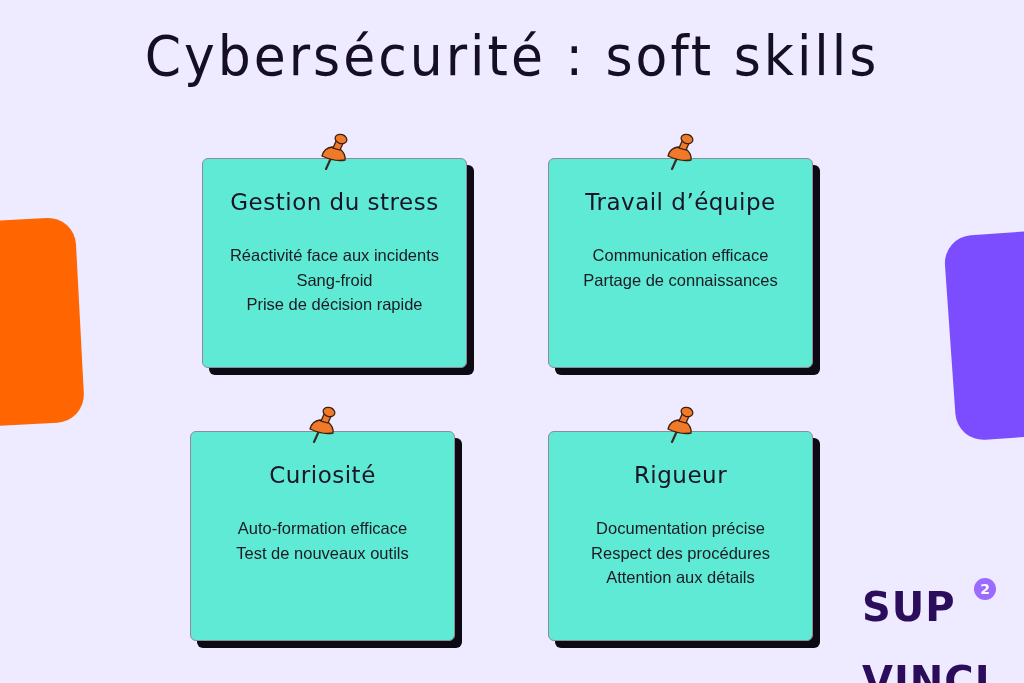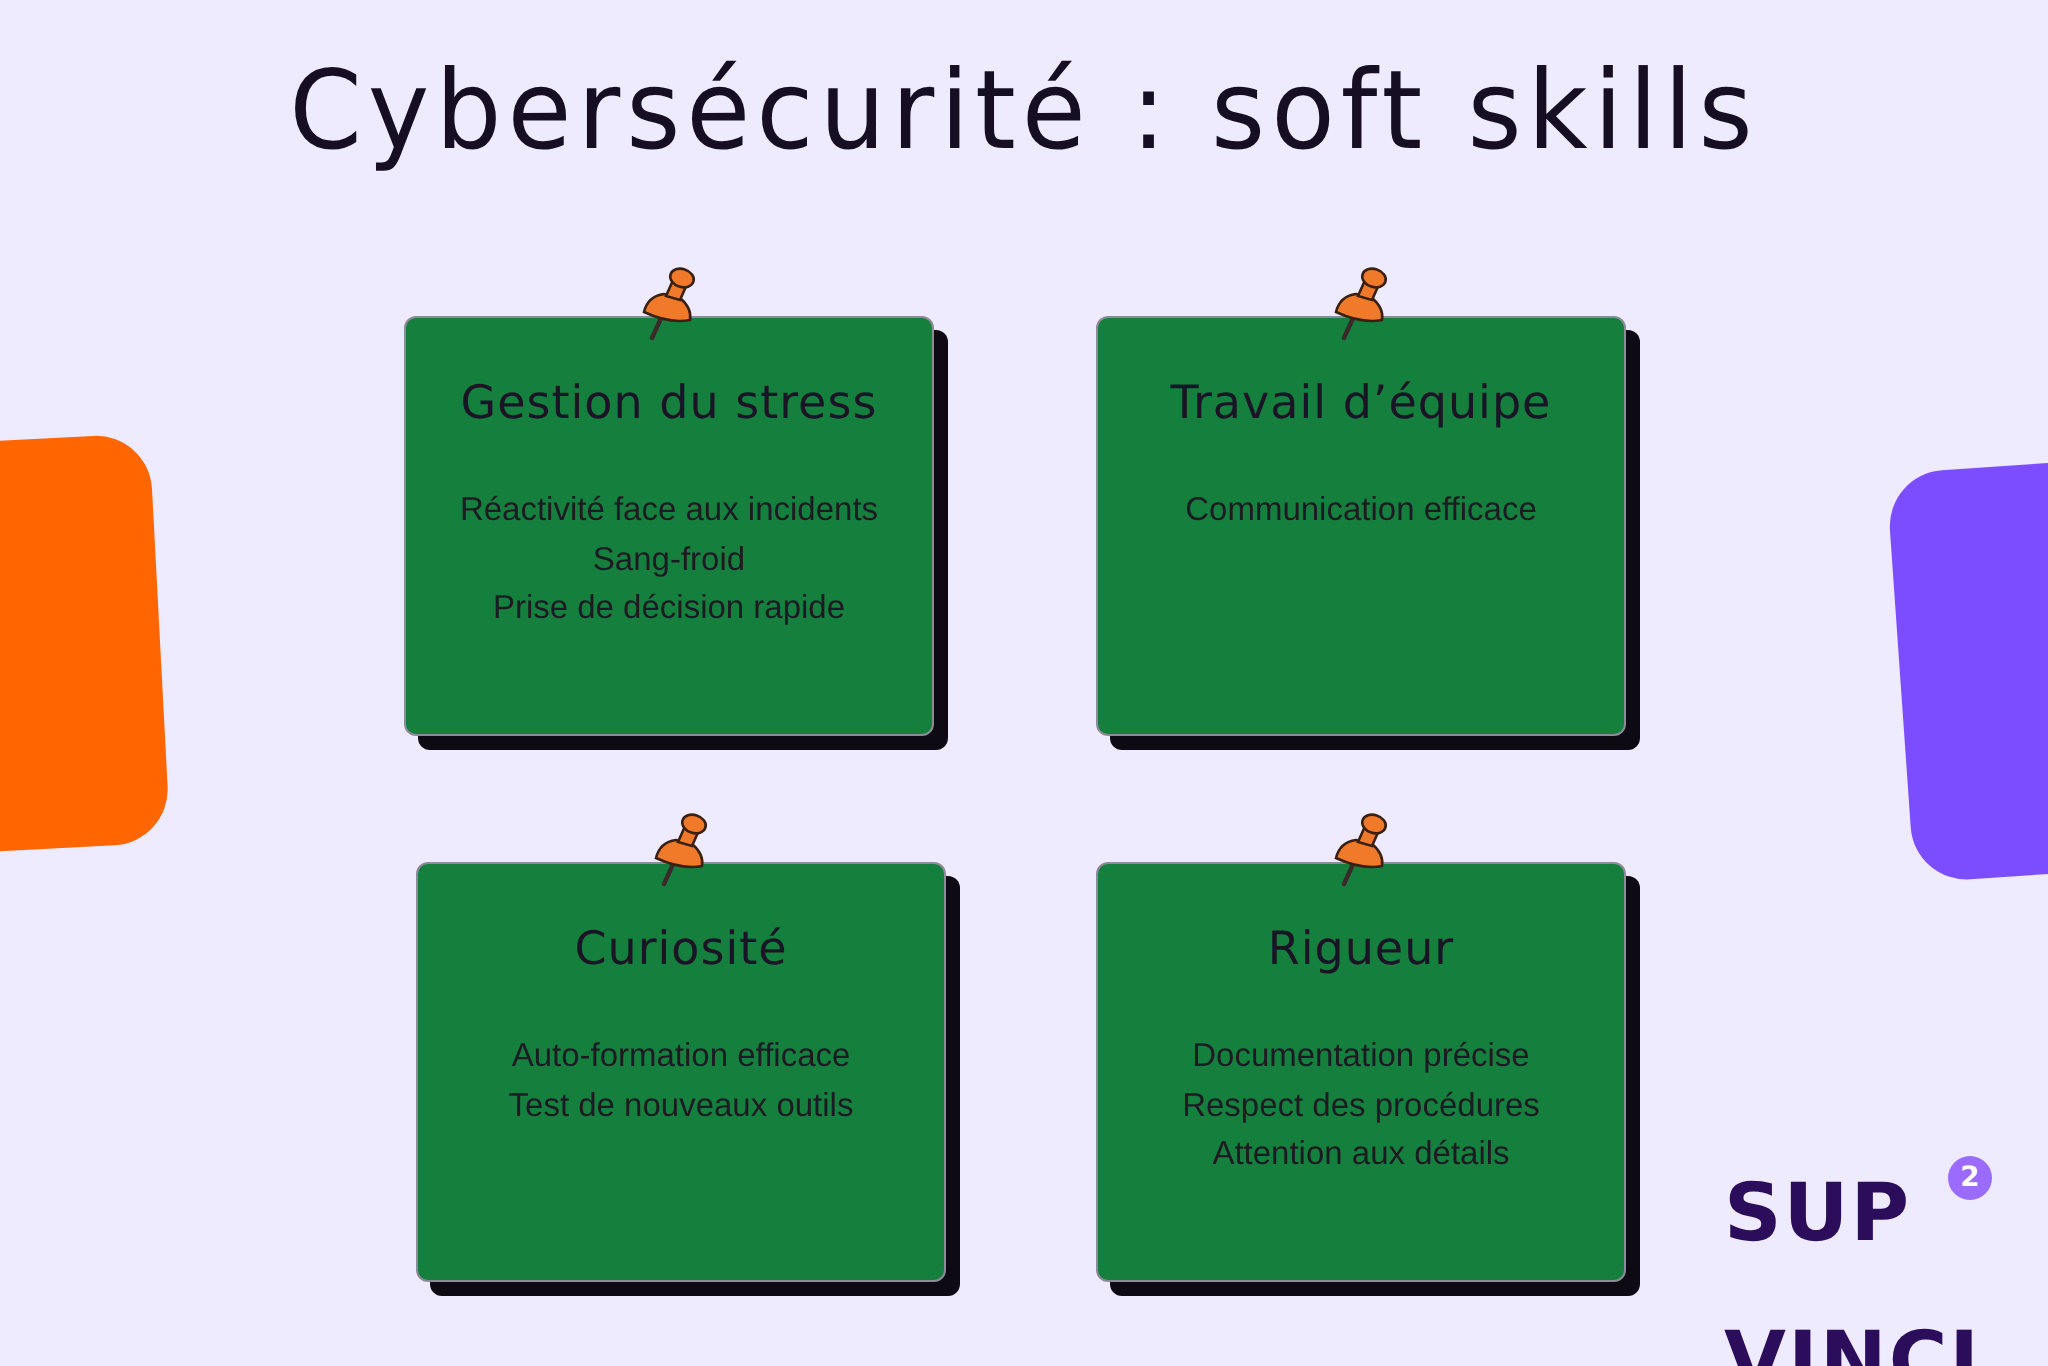--- a/index.html
+++ b/index.html
@@ -45,21 +45,21 @@
       position: absolute;
       left: 7px; top: 7px;
       width: 265px; height: 210px;
       background: #0d0a14;
       border-radius: 6px;
     }
     .card {
       position: absolute;
       left: 0; top: 0;
       width: 265px; height: 210px;
-      background: #15803d;
+      background: #5eead4;
       border: 1px solid #8f8a9a;
       border-radius: 6px;
       text-align: center;
     }
     .card-title {
       margin-top: 30px;
       font-family: "DejaVu Sans", sans-serif;
       font-size: 23px;
       letter-spacing: 0.5px;
       color: #1a1426;
@@ -134,31 +134,32 @@
     <ellipse cx="23" cy="7" rx="6" ry="4.5" transform="rotate(18 23 7)" fill="#f07a2a" stroke="#3a2010" stroke-width="1.3"></ellipse>
   </svg>
 </div>
 
 <div class="card-wrap" style="left:548px; top:158px;">
   <div class="card-shadow"></div>
   <div class="card">
     <h2 class="card-title">Travail d’équipe</h2>
     <ul class="card-items">
       <li>Communication efficace</li>
+      <li>Partage de connaissances</li>
     </ul>
   </div>
   <svg class="pin" viewBox="0 0 36 38">
     <line x1="13" y1="26" x2="8" y2="37" stroke="#3a2a2a" stroke-width="2.2" stroke-linecap="round"></line>
     <path d="M4 24 Q6 16 14 15 L22 17 Q28 22 27 28 Q17 30 4 24 Z" fill="#f07a2a" stroke="#3a2010" stroke-width="1.3"></path>
     <path d="M15 16 L19 7 L26 9 L22 18 Z" fill="#f07a2a" stroke="#3a2010" stroke-width="1.3"></path>
     <ellipse cx="23" cy="7" rx="6" ry="4.5" transform="rotate(18 23 7)" fill="#f07a2a" stroke="#3a2010" stroke-width="1.3"></ellipse>
   </svg>
 </div>
 
-<div class="card-wrap" style="left:208px; top:431px;">
+<div class="card-wrap" style="left:190px; top:431px;">
   <div class="card-shadow"></div>
   <div class="card">
     <h2 class="card-title">Curiosité</h2>
     <ul class="card-items">
       <li>Auto-formation efficace</li>
       <li>Test de nouveaux outils</li>
     </ul>
   </div>
   <svg class="pin" viewBox="0 0 36 38">
     <line x1="13" y1="26" x2="8" y2="37" stroke="#3a2a2a" stroke-width="2.2" stroke-linecap="round"></line>

